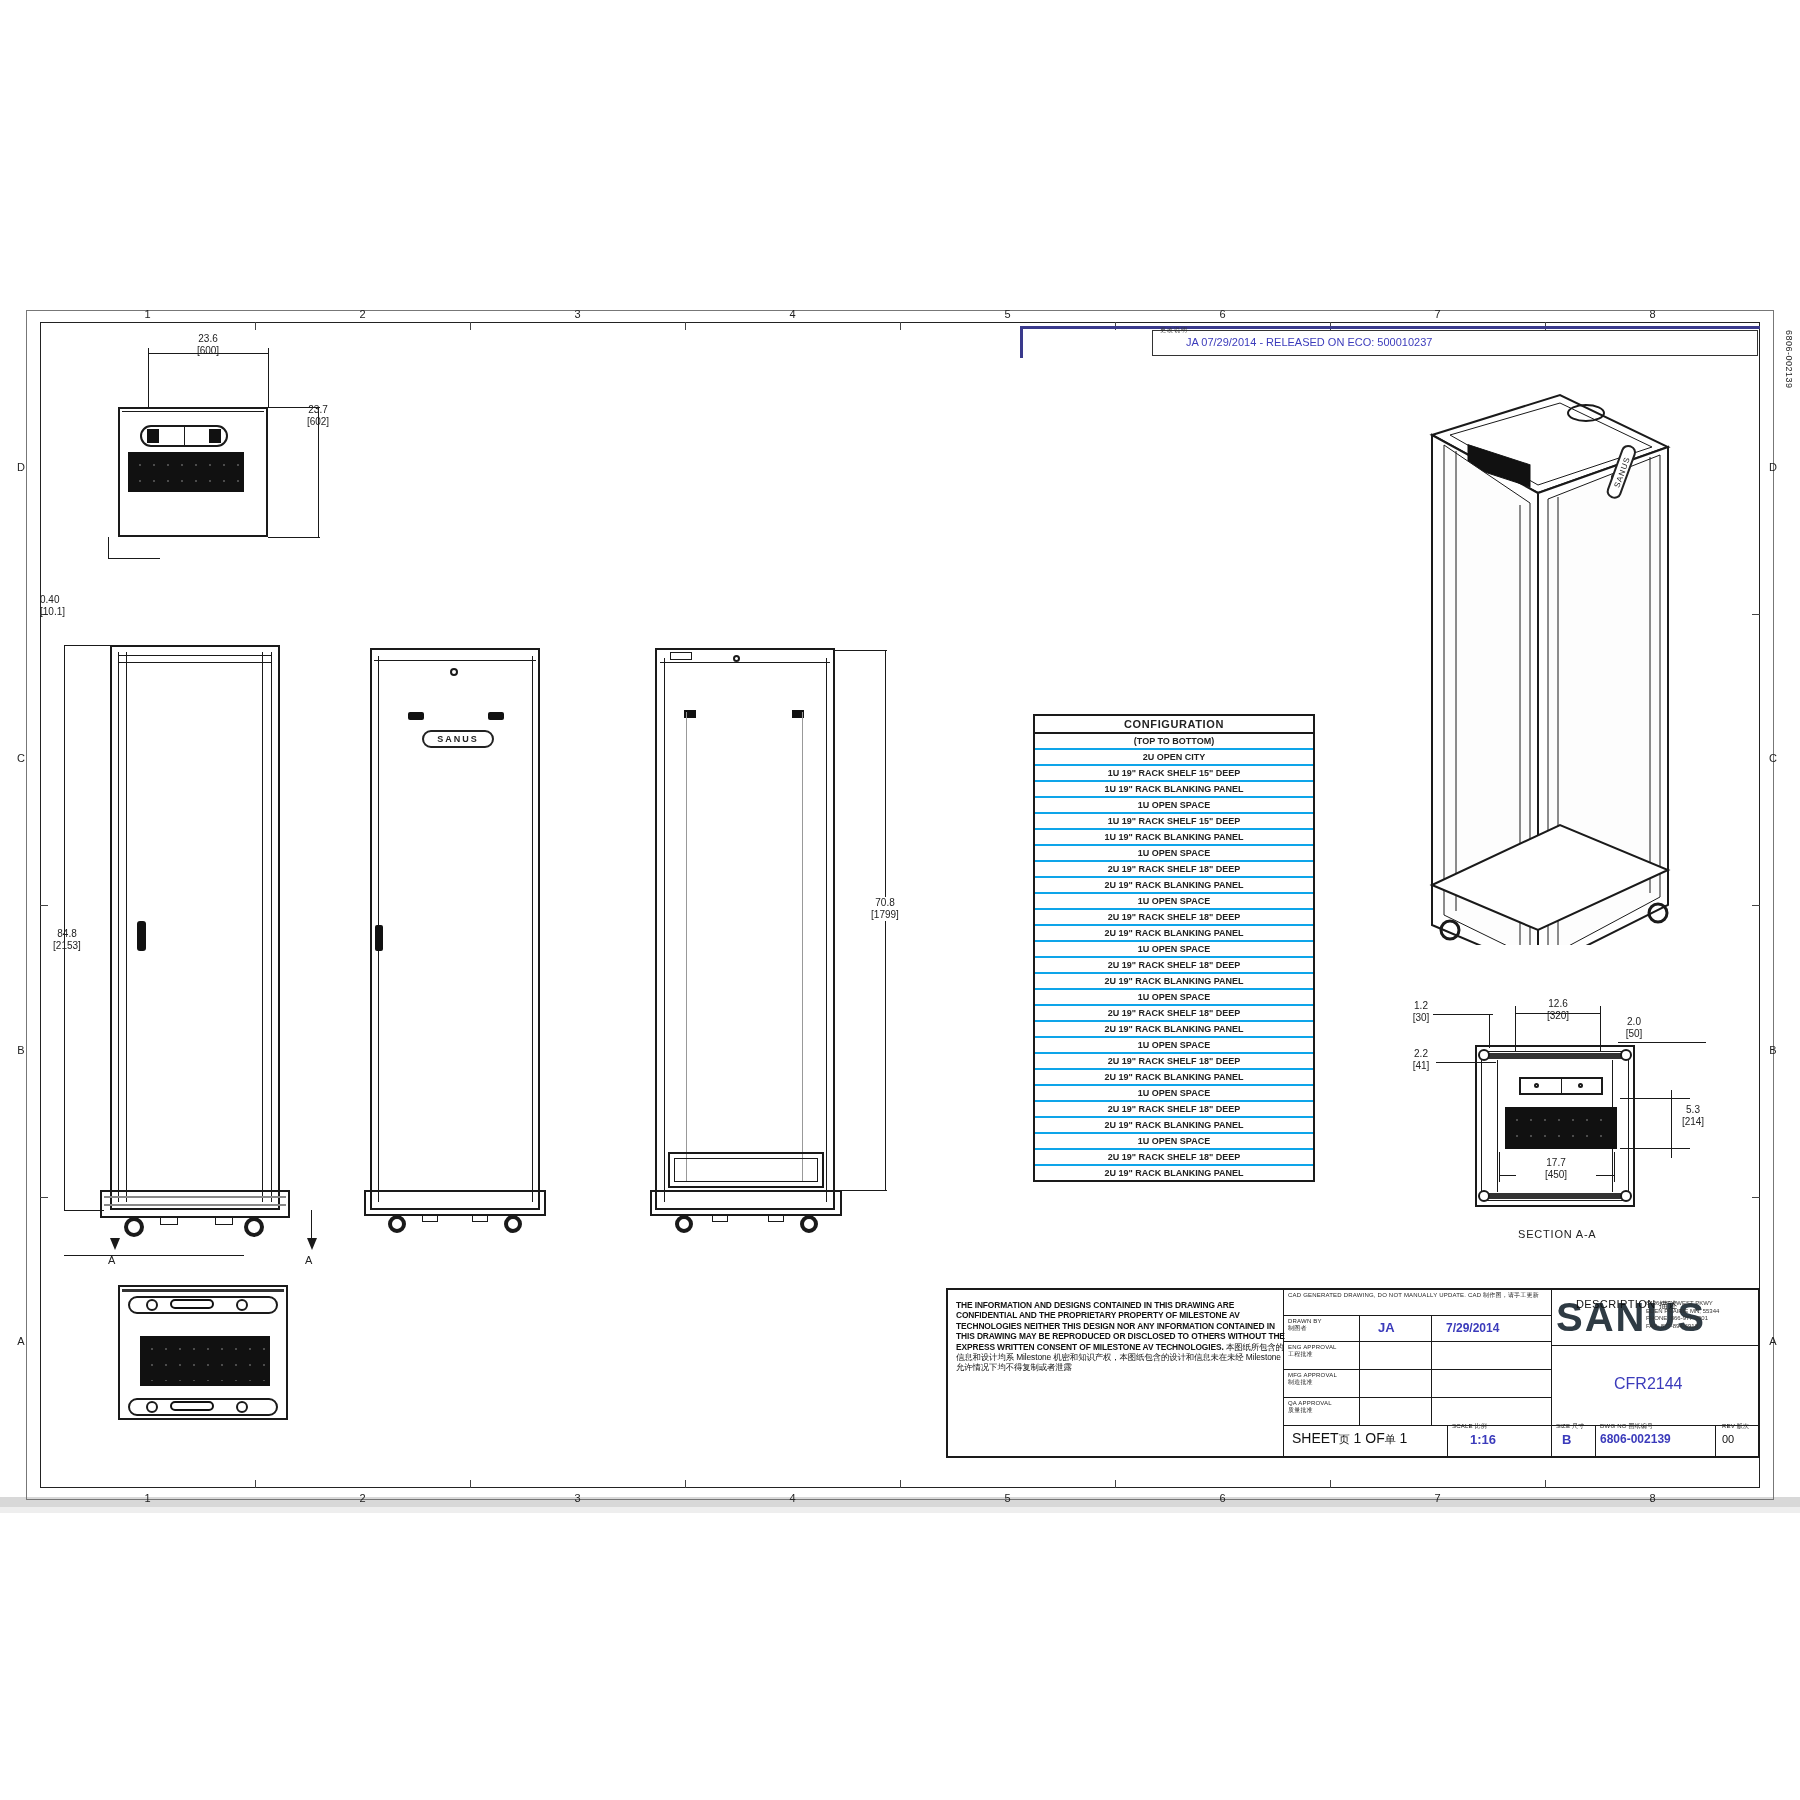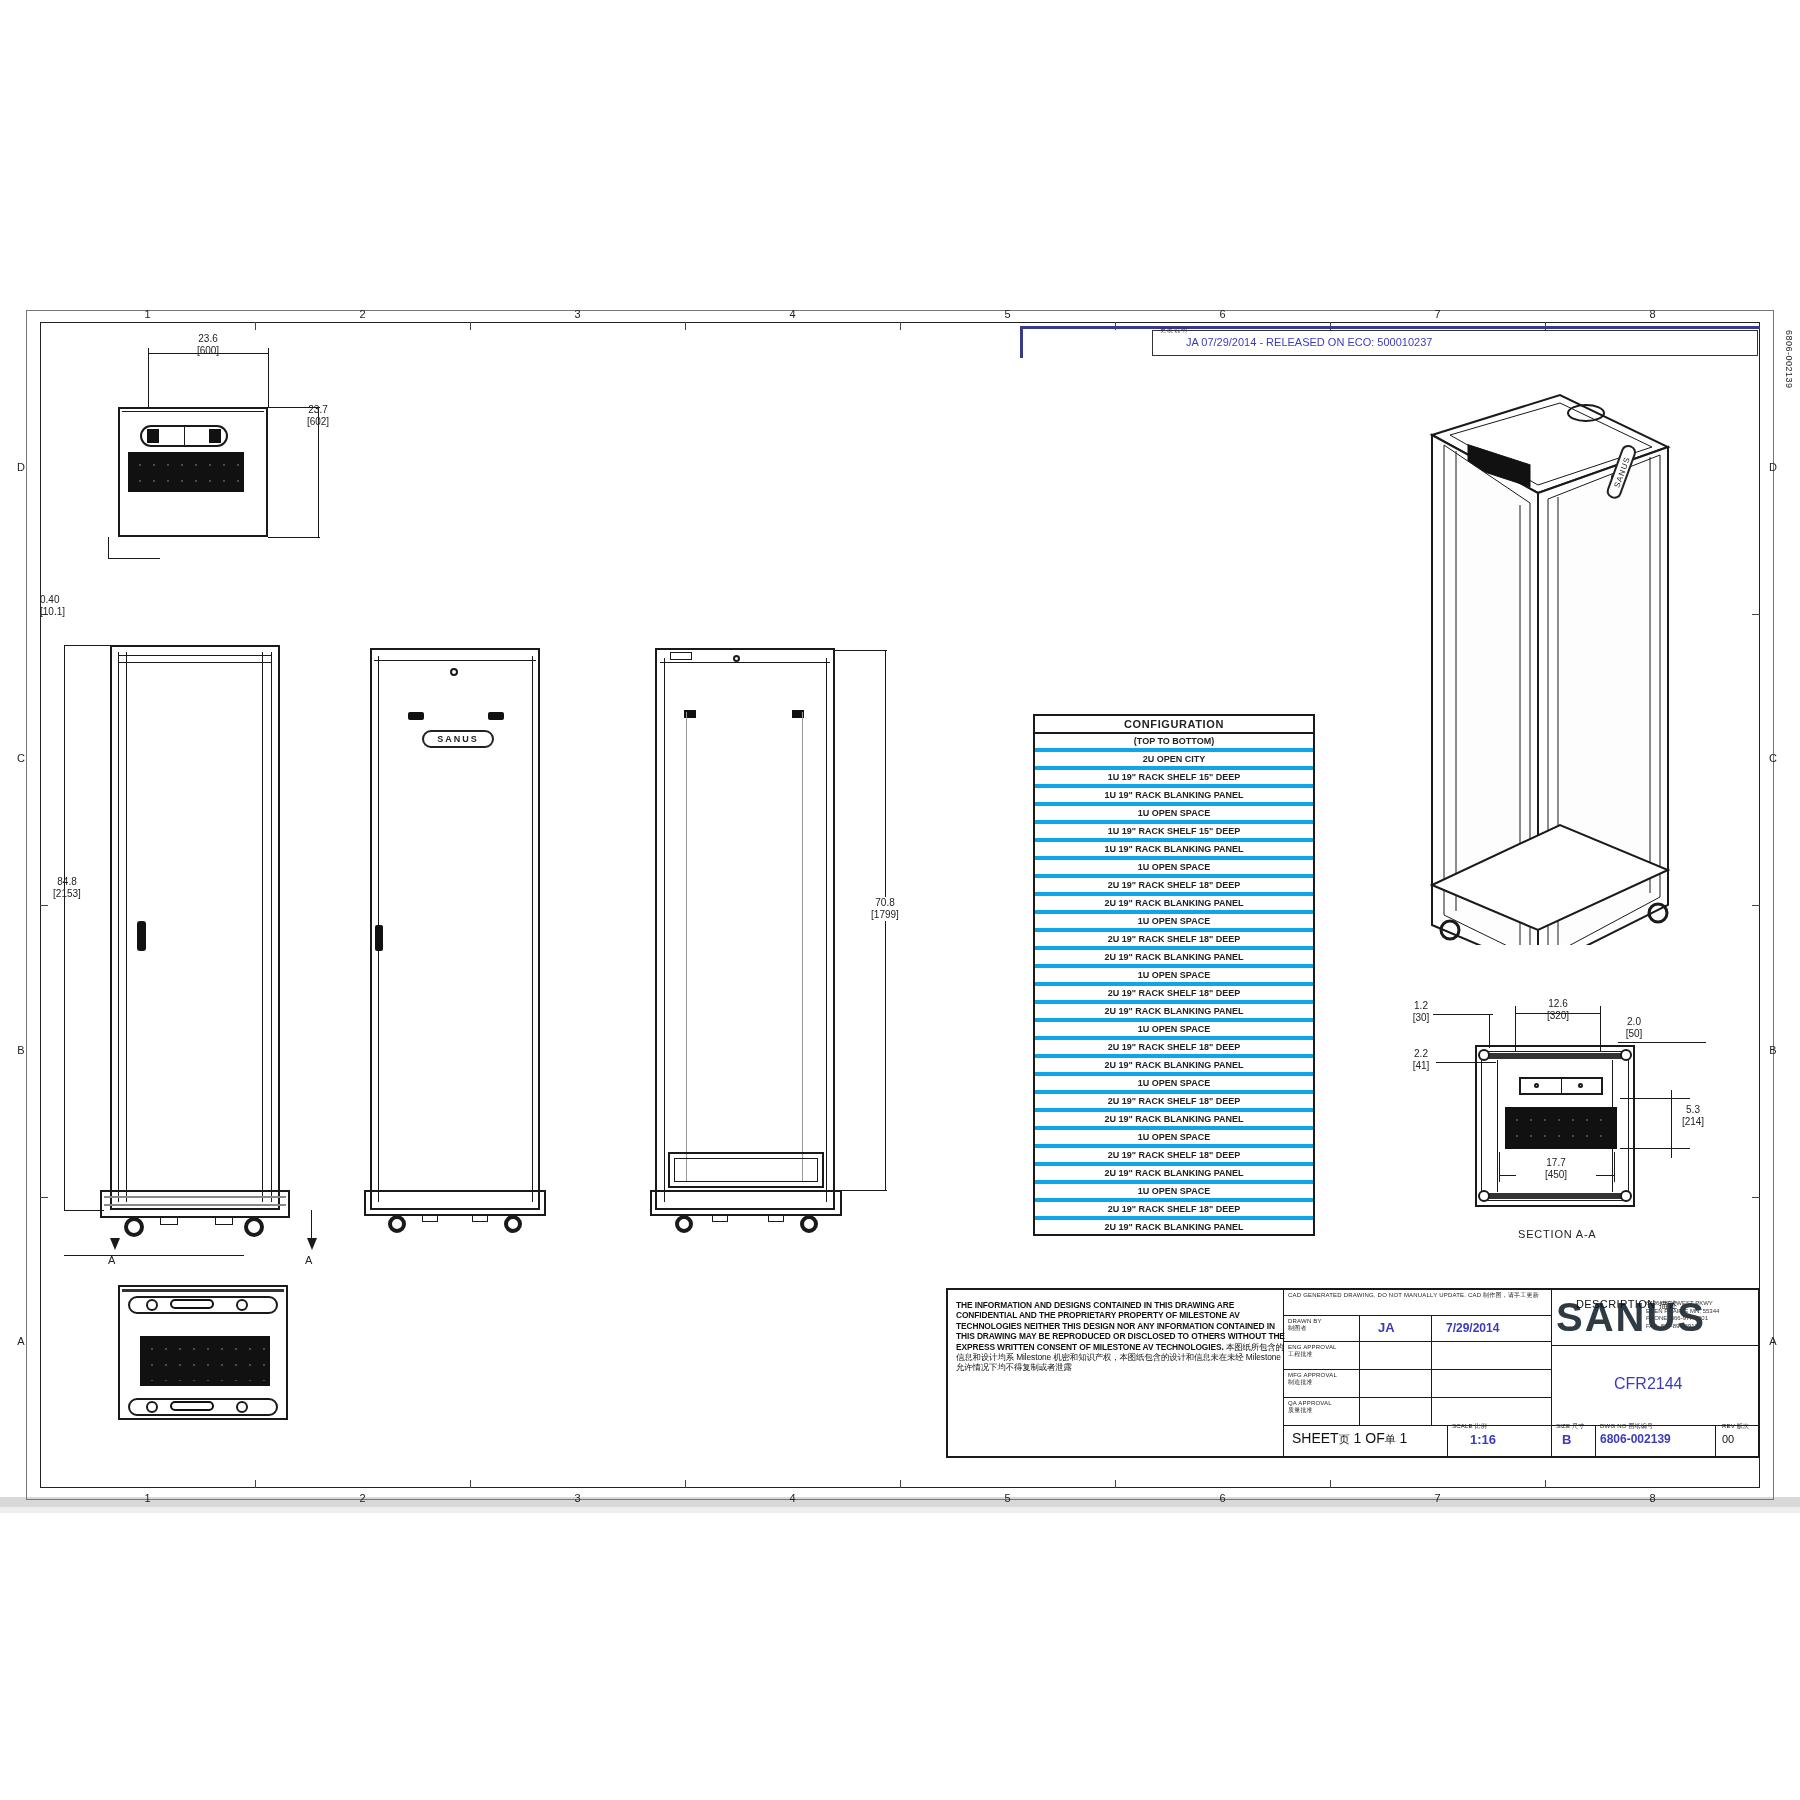--- a/index.html
+++ b/index.html
@@ -45,21 +45,21 @@
 
   .handle{position:absolute;border:2px solid #1a1a1a;border-radius:14px;background:#fff;box-sizing:border-box;}
 
   .caster{position:absolute;border:2px solid #1a1a1a;border-radius:50%;background:#fff;box-sizing:border-box;}
 
   .brandpill{position:absolute;border:2px solid #222;border-radius:10px;background:#fff;box-sizing:border-box;
     font-size:9px;letter-spacing:2px;color:#222;text-align:center;font-weight:bold;display:flex;align-items:center;justify-content:center;}
 
   
   #cfg-table{position:absolute;left:1033px;top:714px;width:282px;border:2px solid #1a1a1a;box-sizing:border-box;background:#fff;}
-  #cfg-table .row{border-bottom:4px solid #0ea5e9;height:14px;line-height:14px;text-align:center;font-size:9px;color:#222;font-weight:bold;white-space:nowrap;overflow:hidden;}
+  #cfg-table .row{border-bottom:2px solid #0ea5e9;height:14px;line-height:14px;text-align:center;font-size:9px;color:#222;font-weight:bold;white-space:nowrap;overflow:hidden;}
   #cfg-table .row:last-child{border-bottom:none;}
   #cfg-table .hdr{font-size:11px;letter-spacing:.6px;height:16px;line-height:16px;border-bottom:2px solid #1a1a1a;}
 
   
   #titleblock{position:absolute;left:946px;top:1288px;width:814px;height:170px;border:2px solid #1a1a1a;box-sizing:border-box;background:#fff;}
   .tb-cell{position:absolute;box-sizing:border-box;border-right:1px solid #1a1a1a;border-bottom:1px solid #1a1a1a;}
   .tb-tag{position:absolute;font-size:6px;color:#222;letter-spacing:.2px;line-height:7px;}
   .tb-val{position:absolute;font-size:13px;color:#3b3bbb;font-weight:bold;}
   .tb-blk{position:absolute;font-size:13px;color:#111;}
   .conf-text{position:absolute;left:956px;top:1300px;width:330px;font-size:8.4px;line-height:10.4px;font-weight:bold;color:#111;letter-spacing:-0.1px;}
@@ -193,21 +193,21 @@
     <div class="ln" style="left:104px;top:1196px;width:182px;height:2px;background:#888;"></div>
     <div class="ln" style="left:104px;top:1204px;width:182px;height:2px;background:#888;"></div>
     <div class="caster" style="left:124px;top:1217px;width:20px;height:20px;border-width:4px;"></div>
     <div class="caster" style="left:244px;top:1217px;width:20px;height:20px;border-width:4px;"></div>
     <div class="rect" style="left:160px;top:1216px;width:18px;height:9px;"></div>
     <div class="rect" style="left:215px;top:1216px;width:18px;height:9px;"></div>
 
     <div class="ln" style="left:64px;top:645px;width:1px;height:565px;"></div>
     <div class="ln" style="left:64px;top:645px;width:48px;height:1px;"></div>
     <div class="ln" style="left:64px;top:1210px;width:40px;height:1px;"></div>
-    <div class="dimtxt" style="left:32px;top:876px;width:70px;">
+    <div class="dimtxt" style="left:32px;top:928px;width:70px;">
       <span>84.8</span><br>
       <span>[2153]</span>
     </div>
 
     <div class="ln" style="left:64px;top:1255px;width:180px;height:1px;"></div>
     <div class="arrow-dn" style="left:110px;top:1238px;"></div>
     <div class="arrow-dn" style="left:307px;top:1238px;"></div>
     <div class="ln" style="left:311px;top:1210px;width:1px;height:30px;"></div>
     <div class="amark" style="left:108px;top:1254px;">A</div>
     <div class="amark" style="left:305px;top:1254px;">A</div>

